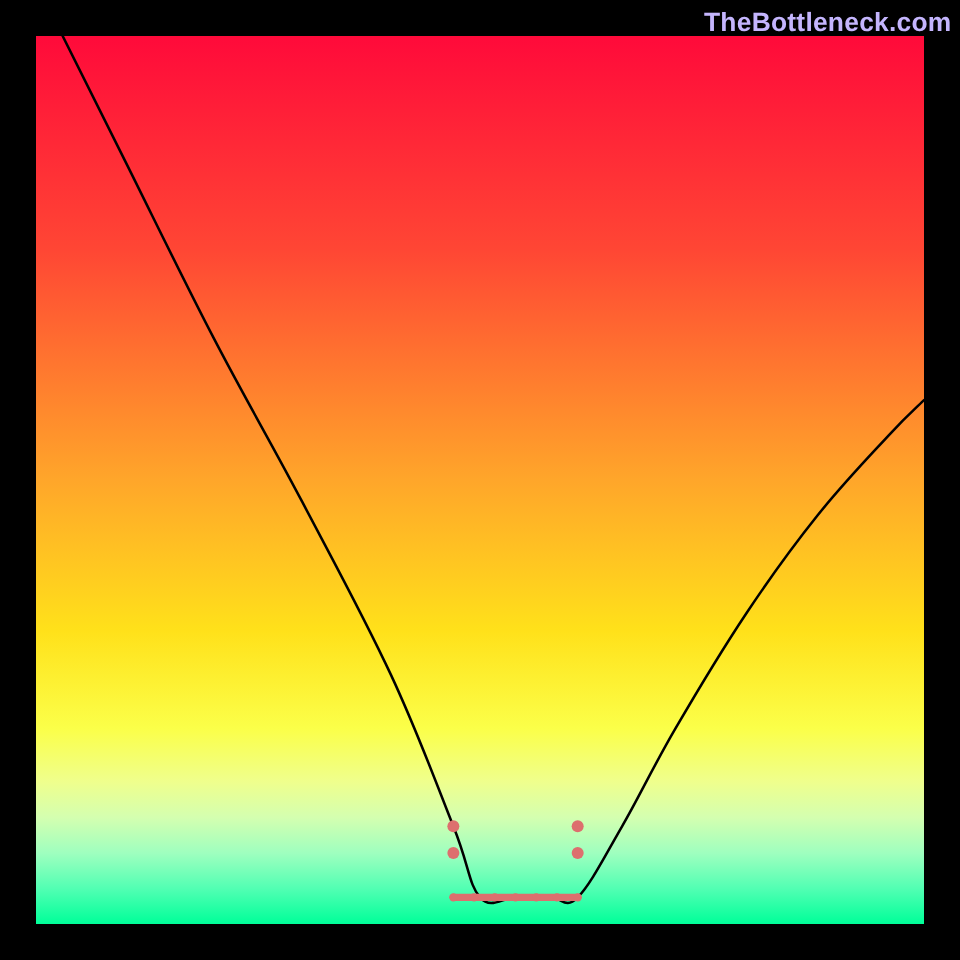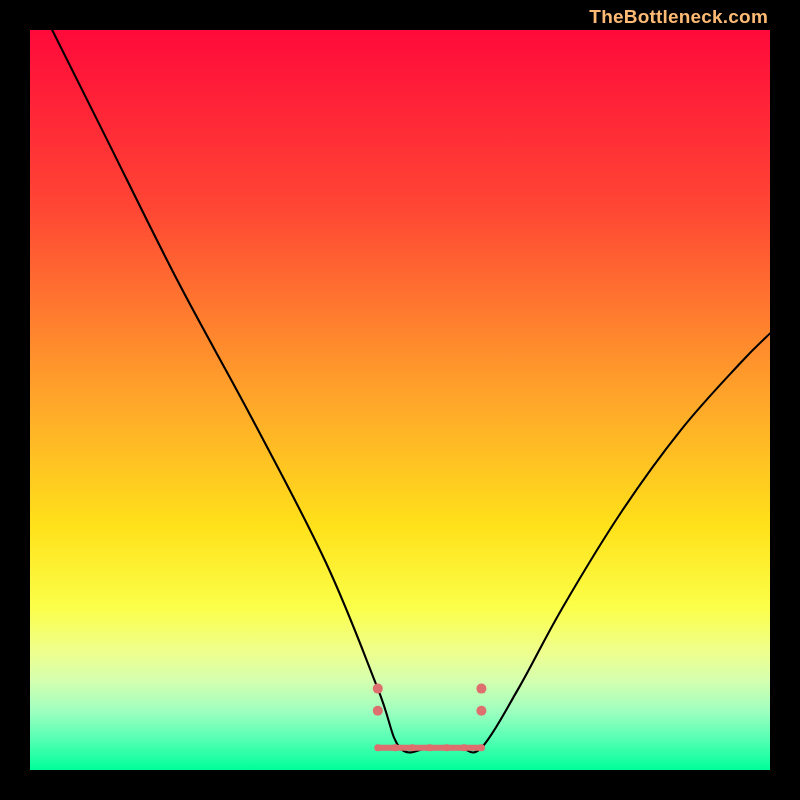--- a/index.html
+++ b/index.html
@@ -35,23 +35,23 @@
   svg.curve {
     position: absolute;
     left: 0;
     top: 0;
     width: 100%;
     height: 100%;
   }
   .watermark {
     position: absolute;
     top: 6px;
-    right: 32px;
-    color: #fdba74;
-    font-size: 19px;
+    right: 7px;
+    color: #c4b5fd;
+    font-size: 22px;
     font-weight: 600;
     letter-spacing: 0.2px;
   }
 </style>
 </head>
 <body>
 
 <div class="container">
 
   <div class="watermark">TheBottleneck.com</div>

